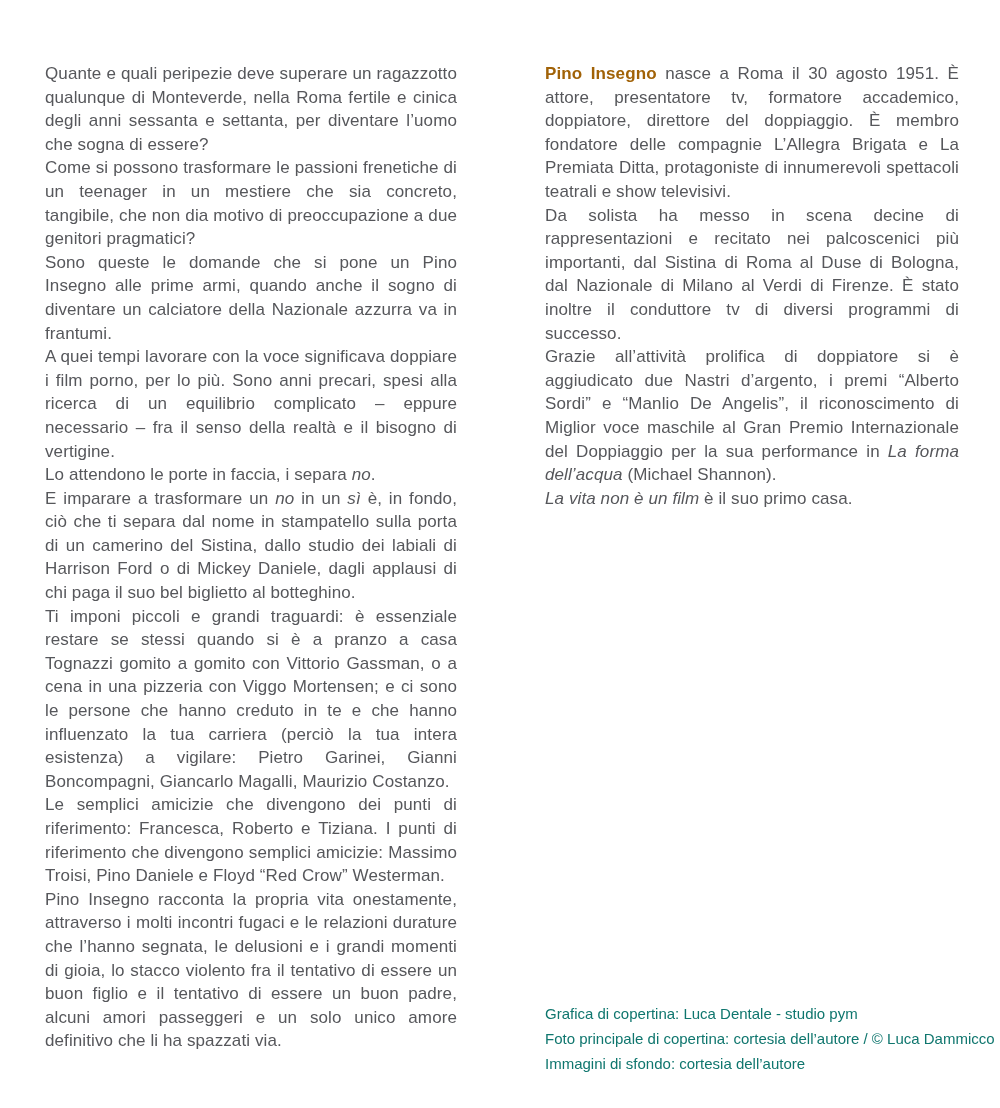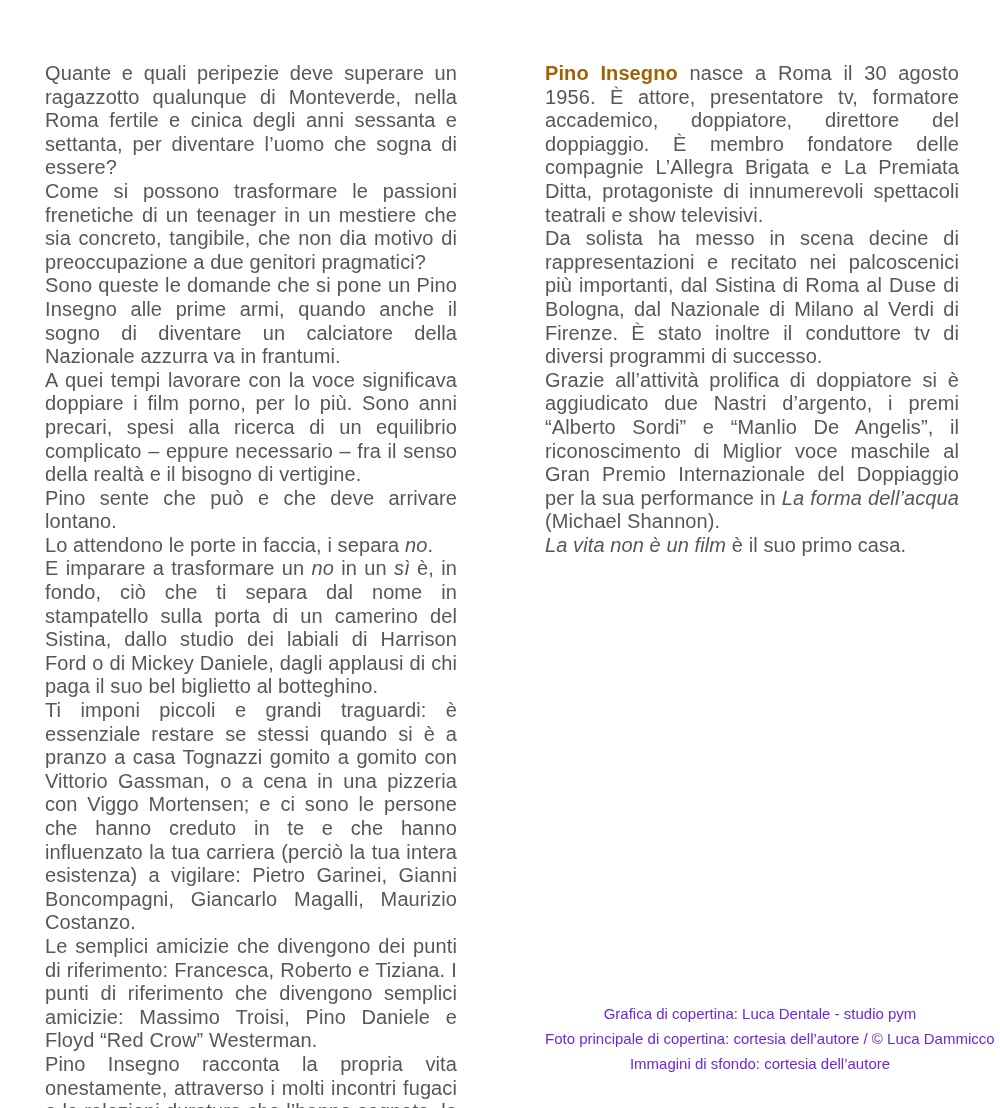--- a/index.html
+++ b/index.html
@@ -30,65 +30,64 @@
     width: 412px;
   }
   .col-right {
     left: 545px;
     width: 414px;
   }
   .col p {
     margin: 0;
     padding: 0;
     text-align: justify;
-    font-size: 20px;
+    font-size: 17px;
     line-height: 23.6px;
     letter-spacing: 0.1px;
     color: #56575b;
   }
   .col p span.it {
     font-style: italic;
   }
   .col p span.accent {
     font-weight: bold;
   }
   .credits {
     position: absolute;
     left: 545px;
     top: 1001px;
     width: 430px;
   }
   .credits div {
     font-size: 15px;
     line-height: 25px;
-    color: #6d28d9;
-    text-align: center;
+    color: #0f766e;
+    text-align: left;
     white-space: nowrap;
   }
 </style>
 </head>
 <body>
 
 <div class="page">
 
   <div class="col col-left">
       <p><span>Quante e quali peripezie deve superare un ragazzotto qualunque di Monteverde, nella Roma fertile e cinica degli anni sessanta e settanta, per diventare l’uomo che sogna di essere?</span></p>
       <p><span>Come si possono trasformare le passioni frenetiche di un teenager in un mestiere che sia concreto, tangibile, che non dia motivo di preoccupazione a due genitori pragmatici?</span></p>
       <p><span>Sono queste le domande che si pone un Pino Insegno alle prime armi, quando anche il sogno di diventare un calciatore della Nazionale azzurra va in frantumi.</span></p>
       <p><span>A quei tempi lavorare con la voce significava doppiare i film porno, per lo più. Sono anni precari, spesi alla ricerca di un equilibrio complicato – eppure necessario – fra il senso della realtà e il bisogno di vertigine.</span></p>
-      <p><span>Pino sente che può e che deve arrivare lontano.</span></p>
       <p><span>Lo attendono le porte in faccia, i separa </span><span class="it">no</span><span>.</span></p>
       <p><span>E imparare a trasformare un </span><span class="it">no</span><span> in un </span><span class="it">sì</span><span> è, in fondo, ciò che ti separa dal nome in stampatello sulla porta di un camerino del Sistina, dallo studio dei labiali di Harrison Ford o di Mickey Daniele, dagli applausi di chi paga il suo bel biglietto al botteghino.</span></p>
       <p><span>Ti imponi piccoli e grandi traguardi: è essenziale restare se stessi quando si è a pranzo a casa Tognazzi gomito a gomito con Vittorio Gassman, o a cena in una pizzeria con Viggo Mortensen; e ci sono le persone che hanno creduto in te e che hanno influenzato la tua carriera (perciò la tua intera esistenza) a vigilare: Pietro Garinei, Gianni Boncompagni, Giancarlo Magalli, Maurizio Costanzo.</span></p>
       <p><span>Le semplici amicizie che divengono dei punti di riferimento: Francesca, Roberto e Tiziana. I punti di riferimento che divengono semplici amicizie: Massimo Troisi, Pino Daniele e Floyd “Red Crow” Westerman.</span></p>
       <p><span>Pino Insegno racconta la propria vita onestamente, attraverso i molti incontri fugaci e le relazioni durature che l’hanno segnata, le delusioni e i grandi momenti di gioia, lo stacco violento fra il tentativo di essere un buon figlio e il tentativo di essere un buon padre, alcuni amori passeggeri e un solo unico amore definitivo che li ha spazzati via.</span></p>
     </div>
 
   <div class="col col-right">
-      <p><span class="accent" style="color: #a16207;">Pino Insegno</span><span> nasce a Roma il 30 agosto 1956. È attore, presentatore tv, formatore accademico, doppiatore, direttore del doppiaggio. È membro fondatore delle compagnie L’Allegra Brigata e La Premiata Ditta, protagoniste di innumerevoli spettacoli teatrali e show televisivi.</span></p>
+      <p><span class="accent" style="color: #a16207;">Pino Insegno</span><span> nasce a Roma il 30 agosto 1951. È attore, presentatore tv, formatore accademico, doppiatore, direttore del doppiaggio. È membro fondatore delle compagnie L’Allegra Brigata e La Premiata Ditta, protagoniste di innumerevoli spettacoli teatrali e show televisivi.</span></p>
       <p><span>Da solista ha messo in scena decine di rappresentazioni e recitato nei palcoscenici più importanti, dal Sistina di Roma al Duse di Bologna, dal Nazionale di Milano al Verdi di Firenze. È stato inoltre il conduttore tv di diversi programmi di successo.</span></p>
       <p><span>Grazie all’attività prolifica di doppiatore si è aggiudicato due Nastri d’argento, i premi “Alberto Sordi” e “Manlio De Angelis”, il riconoscimento di Miglior voce maschile al Gran Premio Internazionale del Doppiaggio per la sua performance in </span><span class="it">La forma dell’acqua</span><span> (Michael Shannon).</span></p>
       <p><span class="it">La vita non è un film</span><span> è il suo primo casa.</span></p>
     </div>
 
   <div class="credits">
     <div>Grafica di copertina: Luca Dentale - studio pym</div>
     <div>Foto principale di copertina: cortesia dell’autore / © Luca Dammicco</div>
     <div>Immagini di sfondo: cortesia dell’autore</div>
   </div>

